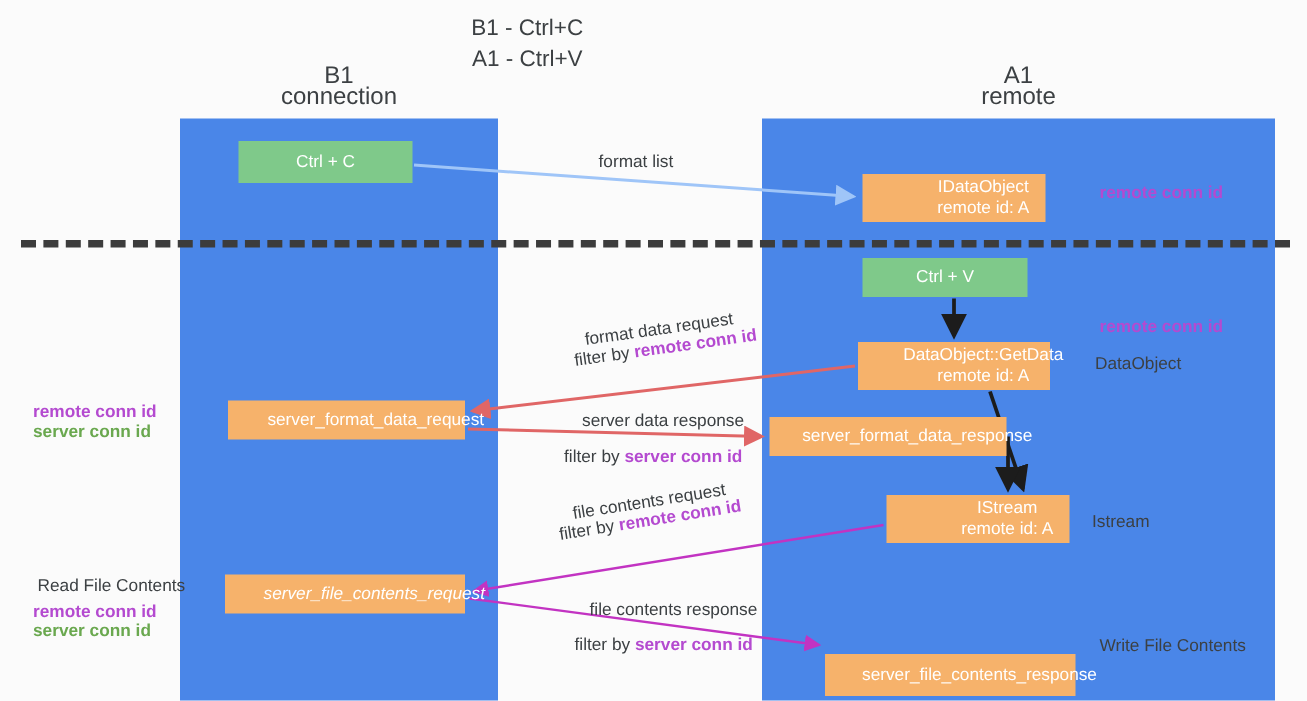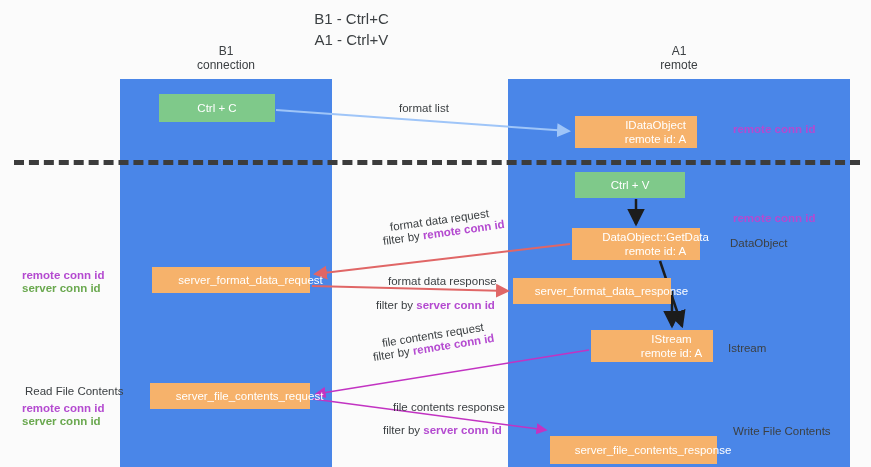--- a/index.html
+++ b/index.html
@@ -13,21 +13,21 @@
   }
   #stage{position:absolute;left:0;top:0;width:871px;height:467px;}
 
   
   .lane{position:absolute;background:#4a86e8;}
   #lane-b1{left:120px;top:79px;width:212px;height:388px;}
   #lane-a1{left:508px;top:79px;width:342px;height:388px;}
 
   
   .lane-head{
-    position:absolute;text-align:center;font-size:12px;line-height:14px;
+    position:absolute;text-align:center;font-size:16px;line-height:14px;
     color:#3c4043;white-space:pre-line;
   }
   #head-b1{left:120px;top:44px;width:212px;}
   #head-a1{left:508px;top:44px;width:342px;}
 
   
   #title{
     position:absolute;left:0;top:8px;width:703px;text-align:center;
     font-size:15px;line-height:21px;color:#3c4043;white-space:pre-line;
   }
@@ -42,21 +42,21 @@
   .orange{background:#f6b26b;padding-left:43px;}
   .green{background:#7fc98a;}
 
   #n-ctrlc{left:159px;top:94px;width:116px;height:28px;}
   #n-idataobject{left:575px;top:116px;width:122px;height:32px;}
   #n-ctrlv{left:575px;top:172px;width:110px;height:26px;}
   #n-getdata{left:572px;top:228px;width:128px;height:32px;}
   #n-fmt-req{left:152px;top:267px;width:158px;height:26px;}
   #n-fmt-resp{left:513px;top:278px;width:158px;height:26px;}
   #n-istream{left:591px;top:330px;width:122px;height:32px;}
-  #n-file-req{left:150px;top:383px;width:160px;height:26px;}
+  #n-file-req{left:150px;top:383px;width:160px;height:26px;font-style:italic;}
   #n-file-resp{left:550px;top:436px;width:167px;height:28px;}
 
   
   #divider{
     position:absolute;left:14px;top:160px;width:846px;height:0;
     border-top:5px dashed #3c3c3c;
   }
 
   
   .lbl{position:absolute;font-size:11.5px;line-height:14px;color:#3c4043;white-space:nowrap;}
@@ -151,21 +151,21 @@
   <div class="node orange" id="n-istream" style="white-space: pre-line;">IStream
 remote id: A</div>
   <div class="node orange" id="n-file-req" style="white-space: pre-line;">server_file_contents_request</div>
   <div class="node orange" id="n-file-resp" style="white-space: pre-line;">server_file_contents_response</div>
 
   <div class="lbl" id="t-formatlist">format list</div>
 
   <div class="lbl rot" id="t-fdreq">format data request</div>
   <div class="lbl rot" id="t-fdreq2"><span>filter by </span><span class="purple">remote conn id</span></div>
 
-  <div class="lbl" id="t-fdresp">format data response</div>
+  <div class="lbl" id="t-fdresp">server data response</div>
   <div class="lbl" id="t-fdresp2"><span>filter by </span><span class="purple">server conn id</span></div>
 
   <div class="lbl rot2" id="t-fcreq">file contents request</div>
   <div class="lbl rot2" id="t-fcreq2"><span>filter by </span><span class="purple">remote conn id</span></div>
 
   <div class="lbl" id="t-fcresp">file contents response</div>
   <div class="lbl" id="t-fcresp2"><span>filter by </span><span class="purple">server conn id</span></div>
 
   <div class="lbl purple" id="t-remoteconn1">remote conn id</div>
   <div class="lbl purple" id="t-remoteconn2">remote conn id</div>

